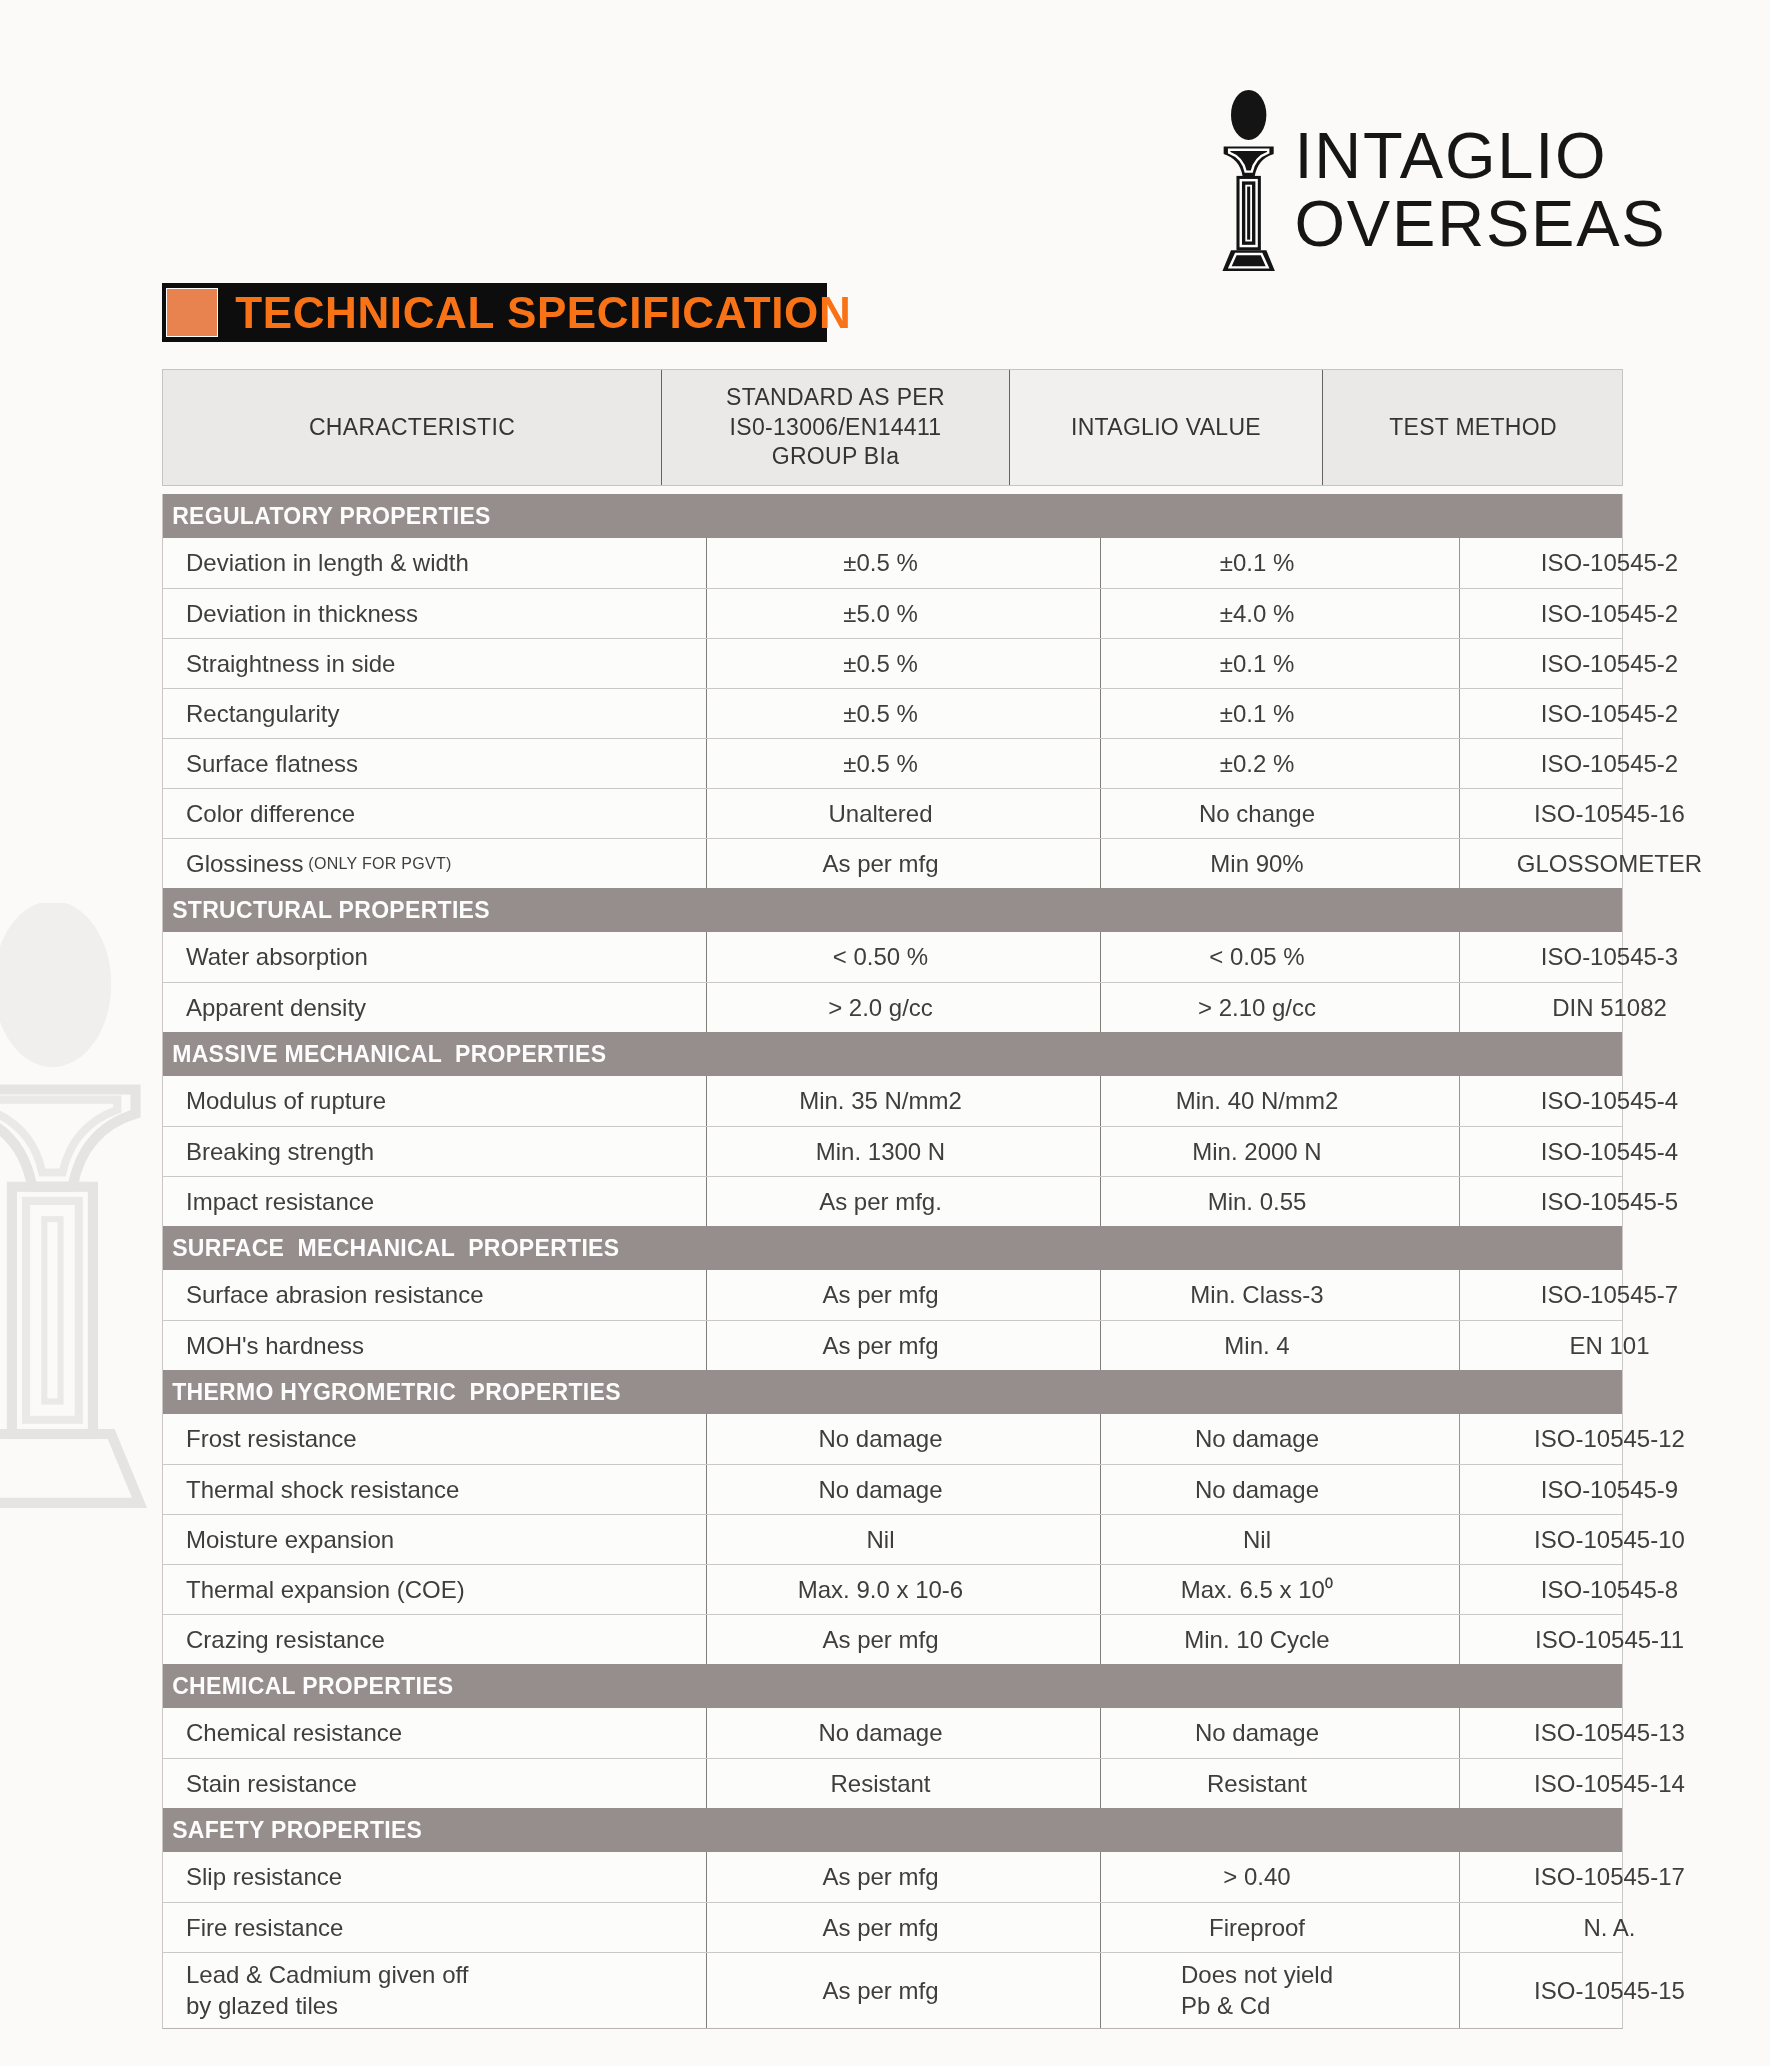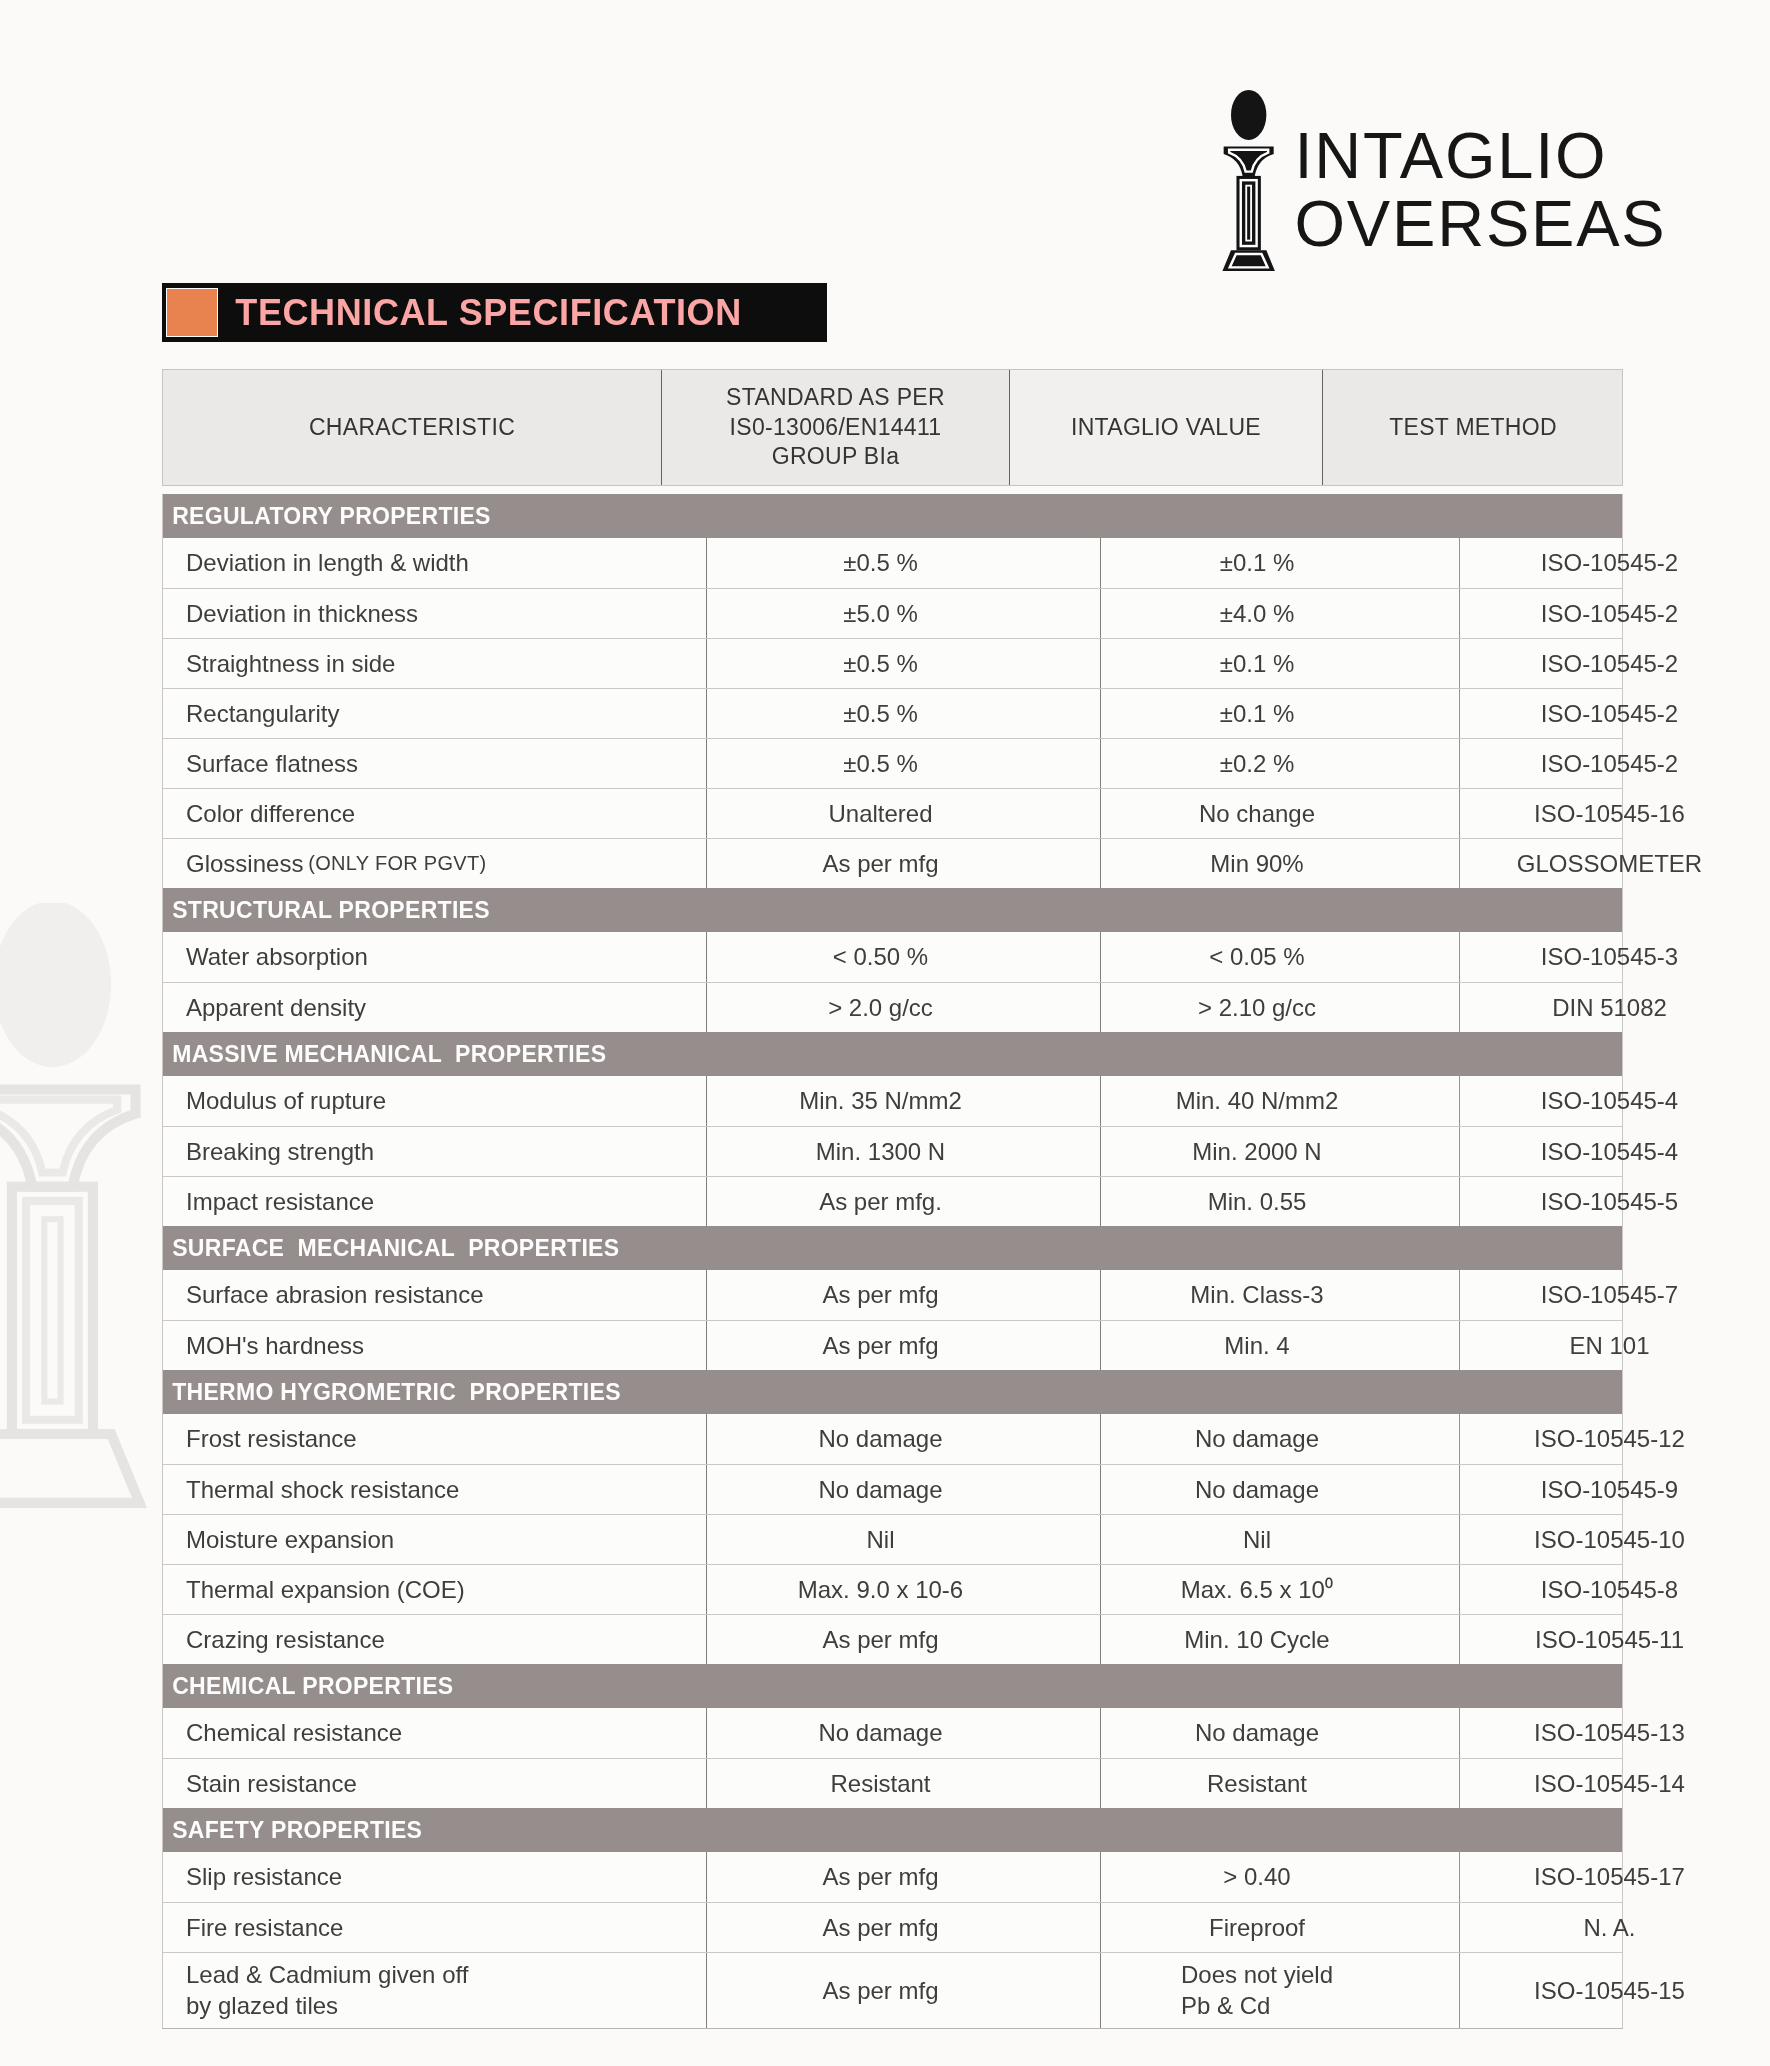--- a/index.html
+++ b/index.html
@@ -36,21 +36,21 @@
   
   .title-bar{
     position:absolute;left:162px;top:283px;width:665px;height:59px;
     background:var(--title_bar_bg);display:flex;align-items:center;
   }
   .title-square{
     width:52px;height:49px;margin-left:4.3px;flex:0 0 auto;
     background:var(--accent_orange);border:1.8px solid #FCFCFC;
   }
   .title-text{
-    color:#fca5a5;font-size:36px;font-weight:700;letter-spacing:0.6px;
+    color:#f97316;font-size:44px;font-weight:700;letter-spacing:0.6px;
     margin-left:17px;white-space:nowrap;
   }
 
   
   .spec-table{position:absolute;left:162px;top:369px;width:1461px;}
   .t-header{
     display:grid;grid-template-columns:498px 348px 313px 301px;
     background:var(--header_row_bg);height:117px;
     border:1.2px solid #C6C3C0;margin-bottom:8px;
   }
@@ -76,21 +76,21 @@
   .t-row + .t-row{border-top:1.8px solid #CBC8C5;}
   .t-cell{
     display:flex;align-items:center;
     padding:6.1px 7.4px;font-size:24px;color:var(--text_dark);
   }
   .t-cell + .t-cell{border-left:1.8px solid #817D79;}
   .t-cell:nth-child(4){border-left-color:#9C938A;}
   .c-char{justify-content:flex-start;padding-left:23px;}
   .c-mid{justify-content:center;text-align:center;}
   .cell-inner{display:inline-block;text-align:left;white-space:pre-line;line-height:1.3;}
-  .cell-note{font-size:20px;letter-spacing:0.3px;margin-left:4.9px;color:var(--text_dark);}
+  .cell-note{font-size:16px;letter-spacing:0.3px;margin-left:4.9px;color:var(--text_dark);}
 </style>
 </head>
 <body>
 
 <svg class="watermark" viewBox="0 0 100 300" preserveAspectRatio="xMidYMid meet" aria-hidden="true">
   <ellipse cx="47" cy="40" rx="29" ry="41" fill="#F0EFED"></ellipse>
   <path d="M6,92 H88 V104 Q62,112 57,140 H37 Q32,112 6,104 Z" fill="none" stroke="#E6E4E2" stroke-width="5"></path>
   <path d="M15,97 H79 V102 Q57,110 52,133 H42 Q37,110 15,102 Z" fill="none" stroke="#EBE9E7" stroke-width="4"></path>
   <rect x="27" y="140" width="40" height="122" fill="none" stroke="#E6E4E2" stroke-width="5"></rect>
   <rect x="34" y="147" width="26" height="108" fill="none" stroke="#EBE9E7" stroke-width="4"></rect>

